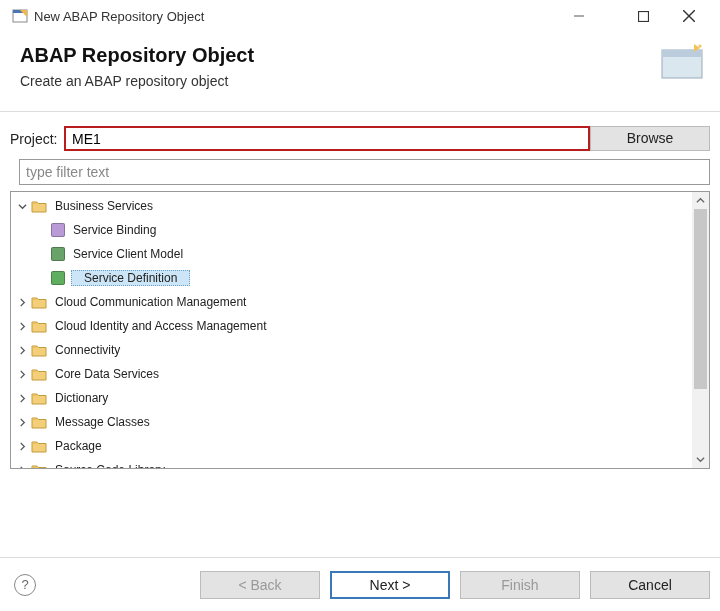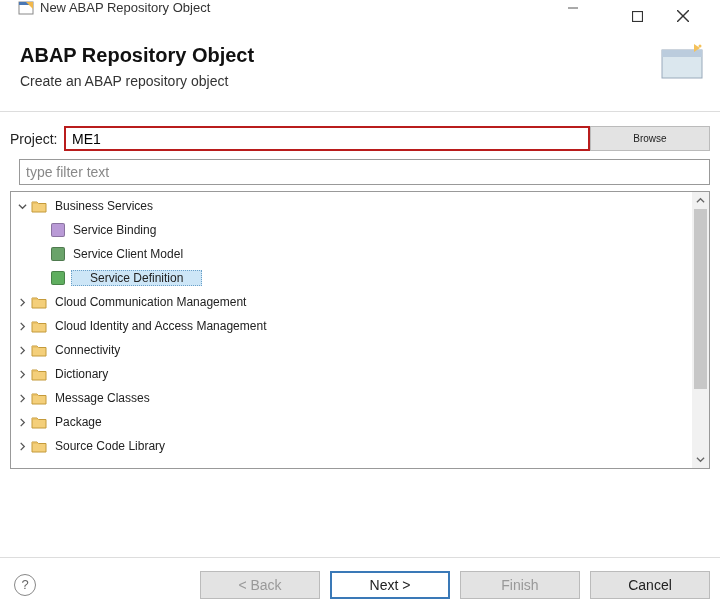--- a/index.html
+++ b/index.html
@@ -1,54 +1,54 @@
 <!DOCTYPE html>
 <html><head>
 <meta charset="utf-8">
 <style>
   * { box-sizing: border-box; font-family: "Segoe UI", Arial, sans-serif; }
   body { margin: 0; width: 720px; height: 611px; background: #fff; color: #222; font-size: 14px; }
 
   
-  .titlebar { display: flex; height: 32px; padding: 0 14px; }
+  .titlebar { display: flex; align-items: center; height: 32px; padding: 0 8px; }
   .titlebar .app-icon { width: 16px; height: 16px; margin: 0 6px 0 4px; }
   .titlebar .title { flex: 1; font-size: 13px; color: #333; }
   .win-btn { width: 46px; height: 32px; display: flex; align-items: center; justify-content: center; color: #333; }
   .win-gap { width: 46px; }
 
   
   .banner { padding: 12px 30px 14px 20px; position: relative; }
   .banner h1 { margin: 0 0 6px 0; font-size: 20px; font-weight: 700; color: #111; }
   .banner .subtitle { font-size: 14px; color: #333; }
   .banner-icon { position: absolute; right: 16px; top: 10px; width: 46px; height: 38px; }
 
   .sep { border-top: 1px solid #ddd; margin-top: 8px; }
 
   
   .proj-row { display: flex; align-items: center; padding: 14px 10px 8px 10px; }
   .proj-row label { font-size: 14px; color: #222; width: 54px; }
   .proj-input { flex: 1; height: 25px; border: 2px solid #b91c1c; padding: 2px 6px; font-size: 14px; }
-  .browse-btn { width: 120px; height: 25px; background: #e3e3e3; border: 1px solid #bbb; font-size: 10px; text-align: center; line-height: 23px; }
+  .browse-btn { width: 120px; height: 25px; background: #e3e3e3; border: 1px solid #bbb; font-size: 14px; text-align: center; line-height: 23px; }
 
   
   .filter-wrap { padding: 0 10px 6px 19px; }
   .filter-input { width: 100%; height: 26px; border: 1px solid #999; padding: 2px 6px; font-size: 14px; color: #888; }
   .filter-input::placeholder { color: #888; }
 
   
   .tree-wrap { margin: 0 10px; border: 1px solid #999; height: 278px; position: relative; overflow: hidden; background: #fff; }
   .tree { padding: 2px 0; }
   .node { display: flex; align-items: center; height: 24px; font-size: 12px; cursor: default; }
   .toggle { width: 14px; display: inline-flex; justify-content: center; color: #666; font-size: 10px; }
   .folder-icon { width: 16px; height: 14px; margin: 0 6px 0 2px; }
   .obj-icon { width: 14px; height: 14px; margin: 0 6px 0 2px; border-radius: 2px; }
   .i0 { padding-left: 4px; }
   .i1 { padding-left: 24px; }
   .node.selected { }
-  .node.selected .label { background: #cde6f7; border: 1px dotted #6aa0c8; padding: 0 18px; }
+  .node.selected .label { background: #cde6f7; border: 1px dotted #6aa0c8; padding: 0 12px; }
   .label { padding: 0 2px; }
 
   
   .vscroll { position: absolute; right: 0; top: 0; bottom: 0; width: 17px; background: #f1f1f1; display: flex; flex-direction: column; }
   .vscroll .arrow { height: 17px; display: flex; align-items: center; justify-content: center; color: #666; font-size: 10px; }
   .vscroll .track { flex: 1; position: relative; }
   .vscroll .thumb { position: absolute; left: 2px; right: 2px; top: 0; height: 180px; background: #c7c7c7; }
 
   
   .footer { position: absolute; left: 0; right: 0; bottom: 0; border-top: 1px solid #ddd; height: 54px; display: flex; align-items: center; padding: 0 10px; background: #fff; }
@@ -181,20 +181,32 @@
         <div class="node i0">
           <span class="toggle">
             <svg width="9" height="9" viewBox="0 0 10 10">
               <path d="M3 1 L7 5 L3 9" fill="none" stroke="#555" stroke-width="1.4"></path>
             </svg>
           </span>
           <svg class="folder-icon" viewBox="0 0 16 14">
             <path d="M1 3 L6 3 L7.5 4.5 L15 4.5 L15 13 L1 13 Z" fill="#f4cf7a" stroke="#c49a3a"></path>
             <path d="M1 3 L6 3 L7.5 4.5 L1 4.5 Z" fill="#e0b65b"></path>
           </svg>
+          <span class="label">Core Data Services</span>
+        </div>
+        <div class="node i0">
+          <span class="toggle">
+            <svg width="9" height="9" viewBox="0 0 10 10">
+              <path d="M3 1 L7 5 L3 9" fill="none" stroke="#555" stroke-width="1.4"></path>
+            </svg>
+          </span>
+          <svg class="folder-icon" viewBox="0 0 16 14">
+            <path d="M1 3 L6 3 L7.5 4.5 L15 4.5 L15 13 L1 13 Z" fill="#f4cf7a" stroke="#c49a3a"></path>
+            <path d="M1 3 L6 3 L7.5 4.5 L1 4.5 Z" fill="#e0b65b"></path>
+          </svg>
           <span class="label">Dictionary</span>
         </div>
         <div class="node i0">
           <span class="toggle">
             <svg width="9" height="9" viewBox="0 0 10 10">
               <path d="M3 1 L7 5 L3 9" fill="none" stroke="#555" stroke-width="1.4"></path>
             </svg>
           </span>
           <svg class="folder-icon" viewBox="0 0 16 14">
             <path d="M1 3 L6 3 L7.5 4.5 L15 4.5 L15 13 L1 13 Z" fill="#f4cf7a" stroke="#c49a3a"></path>

